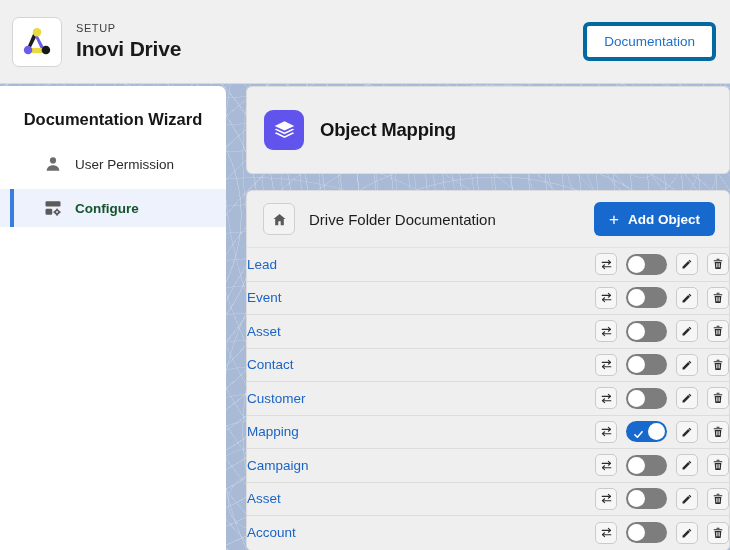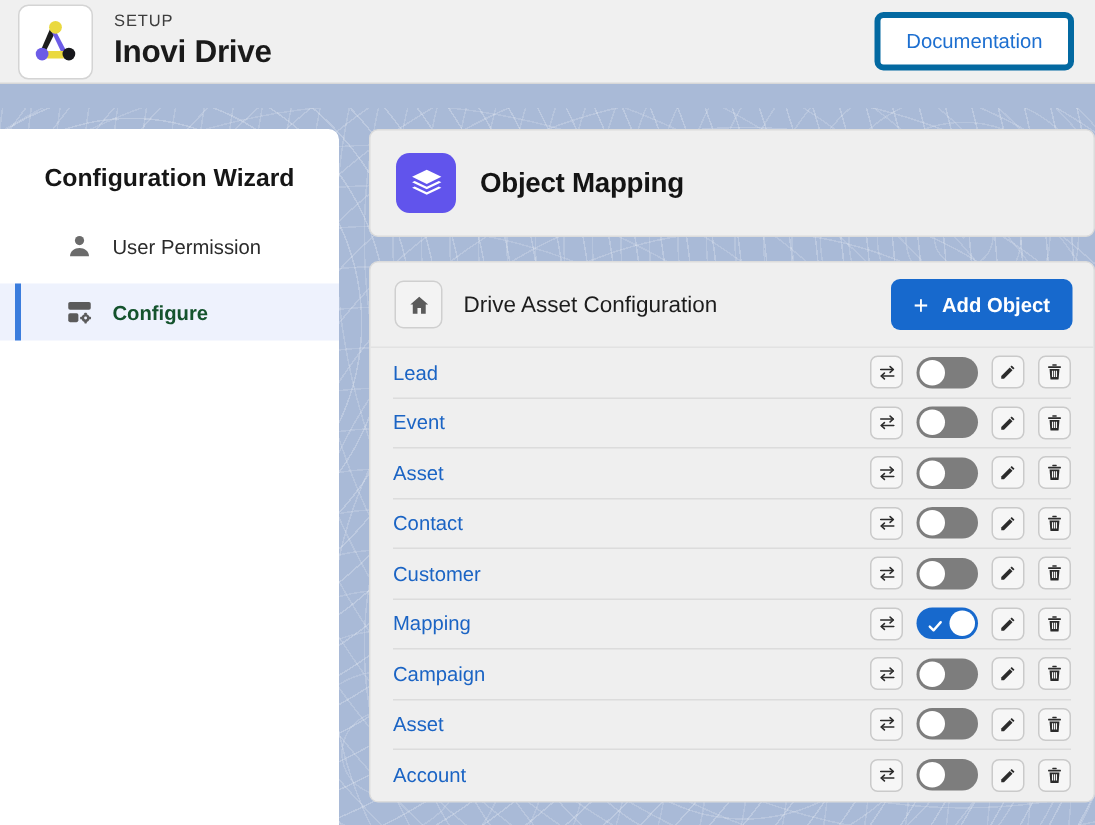--- a/index.html
+++ b/index.html
@@ -21,21 +21,21 @@
       repeating-radial-gradient(circle at 12% 30%, rgba(255,255,255,0.22) 0 1px, rgba(255,255,255,0) 1px 17px),
       repeating-radial-gradient(circle at 68% 75%, rgba(255,255,255,0.18) 0 1px, rgba(255,255,255,0) 1px 23px),
       repeating-radial-gradient(circle at 88% 18%, rgba(255,255,255,0.16) 0 1px, rgba(255,255,255,0) 1px 19px),
       repeating-radial-gradient(circle at 35% 90%, rgba(255,255,255,0.15) 0 1px, rgba(255,255,255,0) 1px 27px);
     z-index: 0;
   }
 
   
   .topbar {
     position: absolute;
-    left: 0; top: 0; width: 730px; height: 56px;
+    left: 0; top: 0; width: 730px; height: 84px;
     background: #f0f0f0;
     border-bottom: 1px solid #d8d8d8;
     display: flex;
     align-items: center;
     box-sizing: border-box;
     padding: 0 14px 0 12px;
     z-index: 3;
   }
   .logo-box {
     width: 48px; height: 48px;
@@ -109,21 +109,21 @@
     width: 484px;
     z-index: 2;
   }
   .card {
     background: #efefef;
     border: 1px solid #dcdcdc;
     border-radius: 6px;
     box-sizing: border-box;
   }
   .panel-header {
-    height: 72px;
+    height: 88px;
     display: flex; align-items: center;
     padding-left: 17px;
     margin-bottom: 16px;
   }
   .panel-icon {
     width: 40px; height: 40px;
     background: #6154ec;
     border-radius: 9px;
     display: flex; align-items: center; justify-content: center;
     flex: 0 0 auto;
@@ -161,21 +161,21 @@
     border-radius: 6px;
     height: 34px;
     padding: 0 15px;
     font-size: 13.5px; font-weight: bold;
     display: flex; align-items: center; gap: 9px;
     cursor: pointer;
     font-family: "Liberation Sans", sans-serif;
   }
   .add-btn .plus { font-size: 17px; font-weight: normal; line-height: 1; }
 
-  .rows { background: #efefef; padding: 0 15px; text-align: center; }
+  .rows { background: #efefef; padding: 0 0; text-align: center; }
   .row {
     height: 33.5px;
     display: flex; align-items: center;
     border-bottom: 1px solid #dcdcdc;
     box-sizing: border-box;
   }
   .row:last-child { border-bottom: none; }
   .row-label {
     font-size: 13.5px; color: #1b64c4; cursor: pointer;
   }
@@ -233,21 +233,21 @@
     </svg>
   </div>
   <div class="brand-text">
     <div class="brand-eyebrow">SETUP</div>
     <div class="brand-title">Inovi Drive</div>
   </div>
   <button class="doc-btn">Documentation</button>
 </div>
 
 <div class="sidebar">
-  <div class="sidebar-title">Configuration Wizard</div>
+  <div class="sidebar-title">Documentation Wizard</div>
 
   <div class="nav-item">
     <svg class="nav-icon" viewBox="0 0 24 24" fill="#6b6b6b">
       <circle cx="12" cy="7.2" r="4.1"></circle>
       <path d="M3.6 21c0-4.3 3.9-7.2 8.4-7.2s8.4 2.9 8.4 7.2z"></path>
     </svg>
     <span class="nav-label">User Permission</span>
   </div>
 
   <div class="nav-item active">
@@ -278,21 +278,21 @@
     <div class="panel-title">Object Mapping</div>
   </div>
 
   <div class="card config-card">
     <div class="config-bar">
       <div class="home-box">
         <svg width="15" height="15" viewBox="0 0 24 24" fill="#5a5a5a">
           <path d="M12 3 2.5 11.2h2.6V21h5v-6.1h3.8V21h5v-9.8h2.6z"></path>
         </svg>
       </div>
-      <div class="config-title">Drive Asset Configuration</div>
+      <div class="config-title">Drive Folder Documentation</div>
       <button class="add-btn">
         <span class="plus">+</span>
         <span>Add Object</span>
       </button>
     </div>
     <div class="rows" id="rows-container">
         <div class="row">
           <span class="row-label">Lead</span>
           <div class="row-actions">
             <div class="icon-btn">

